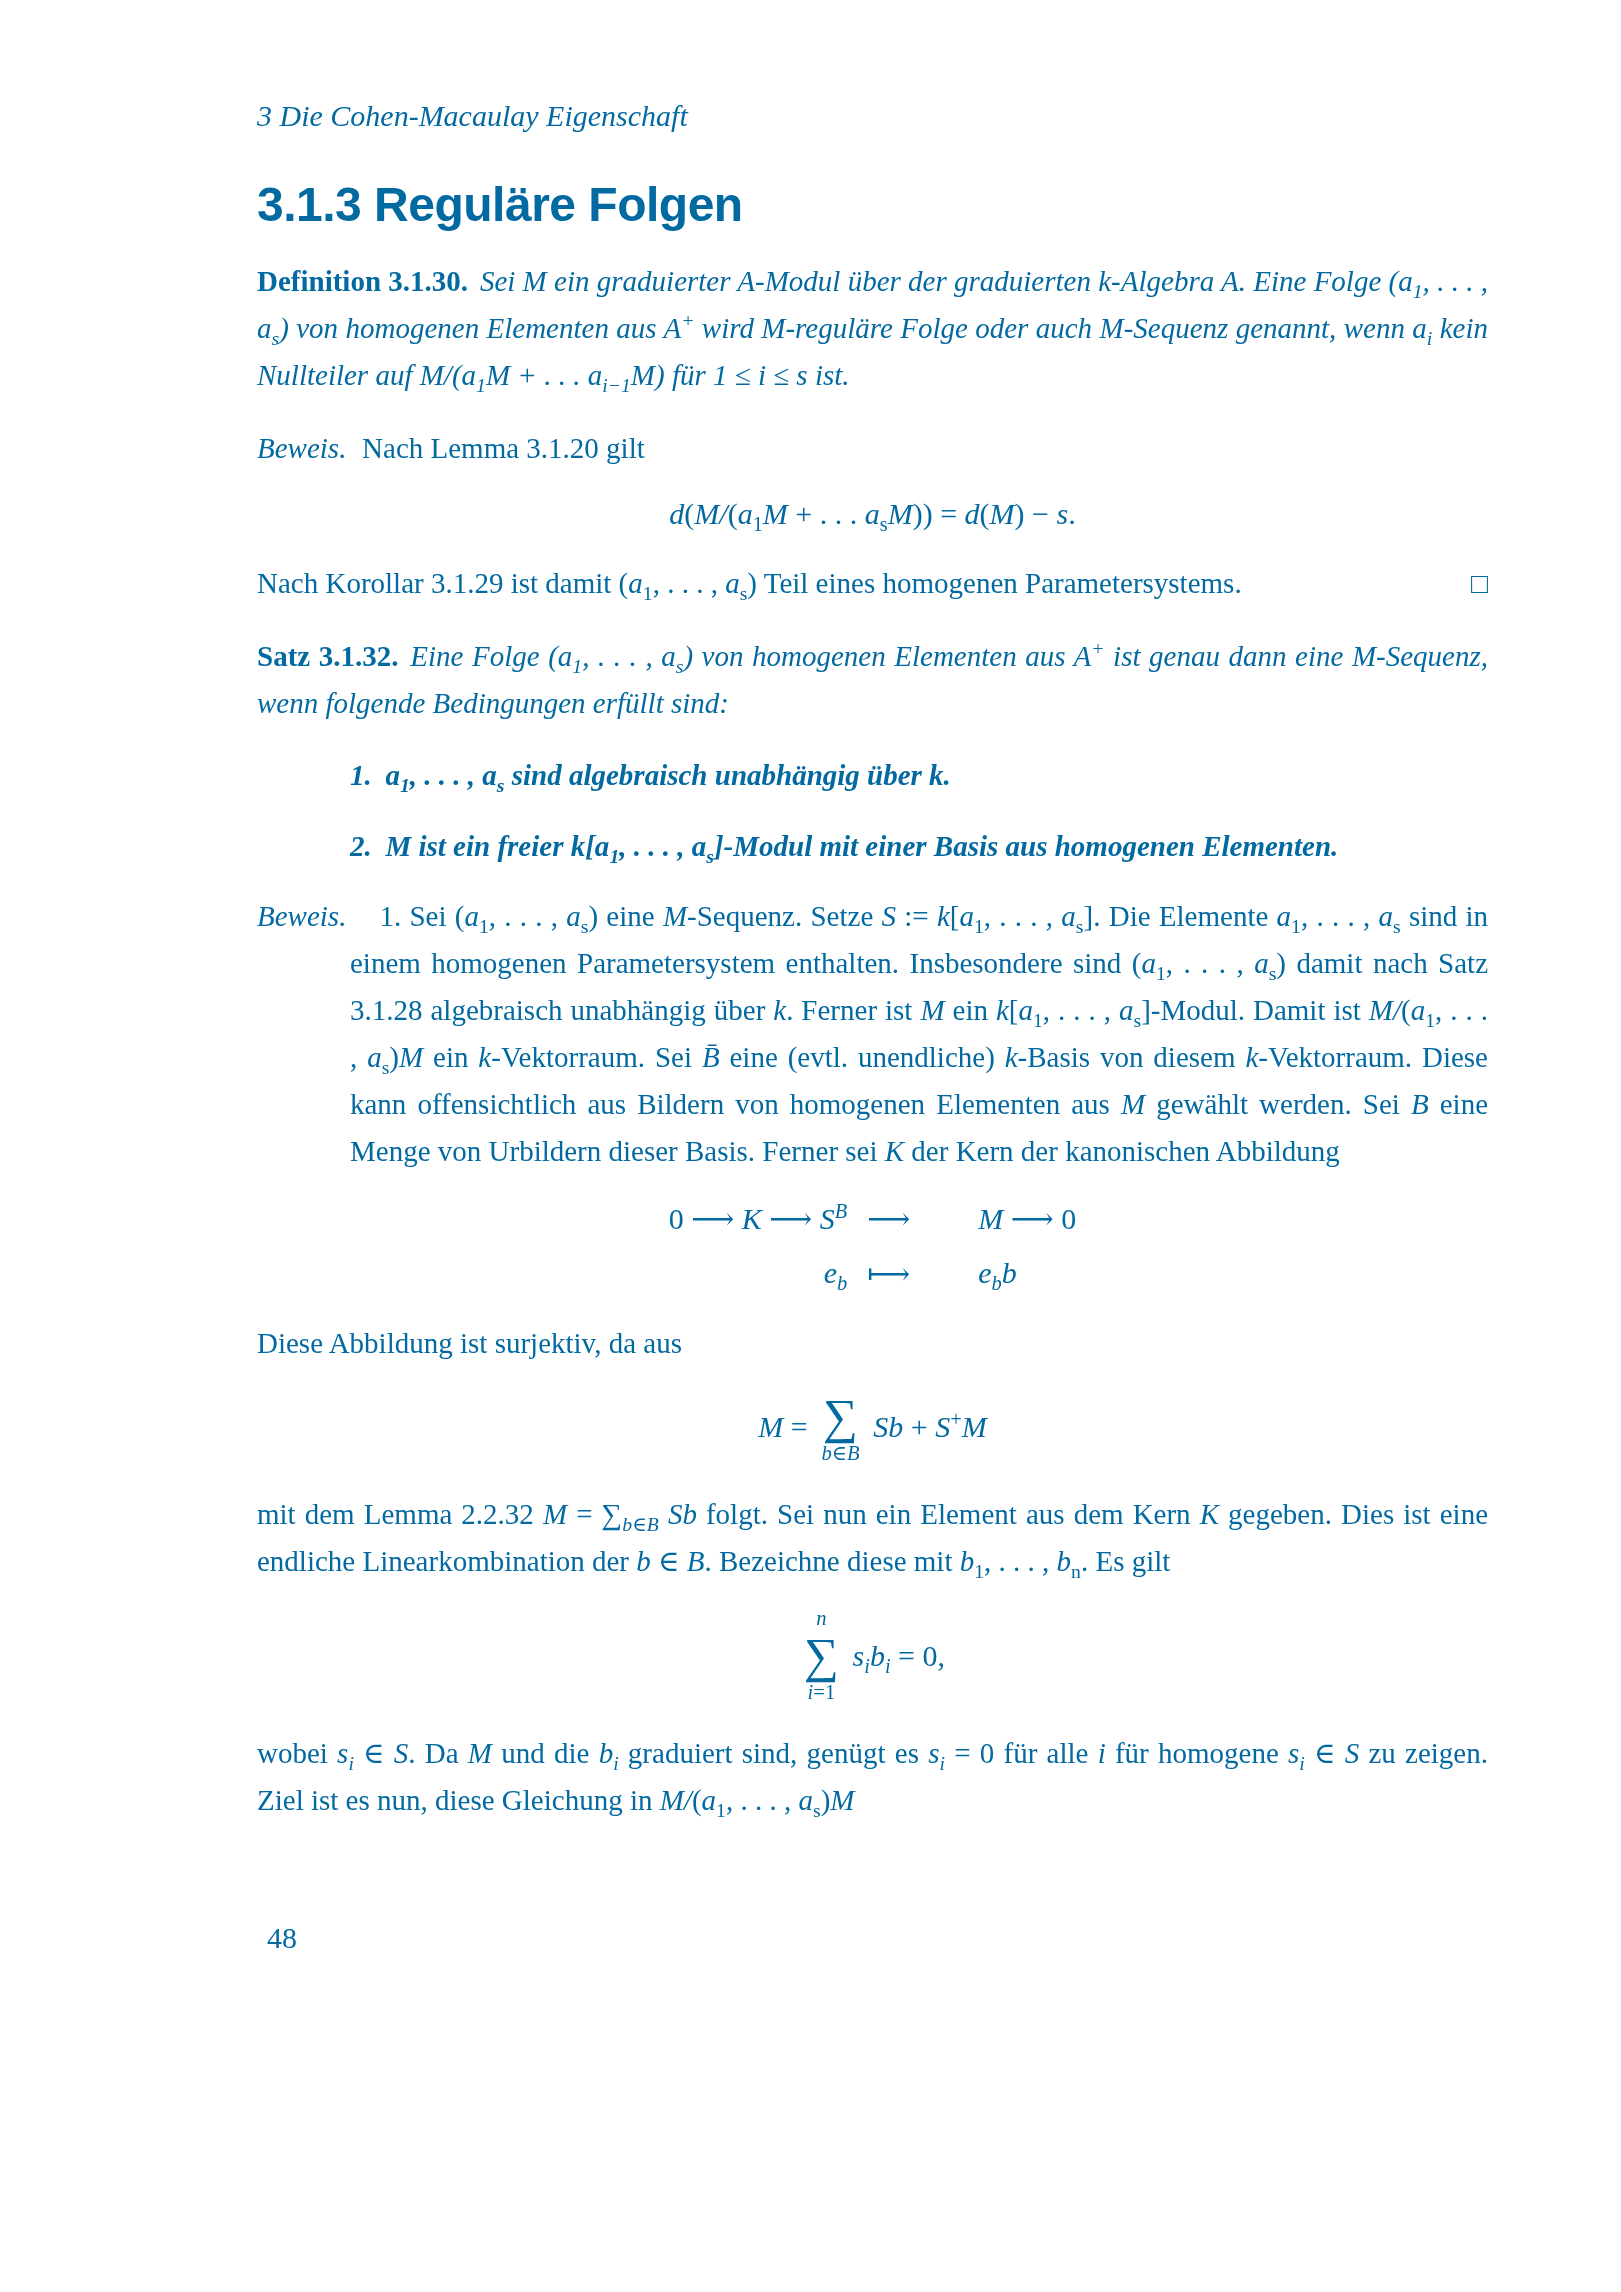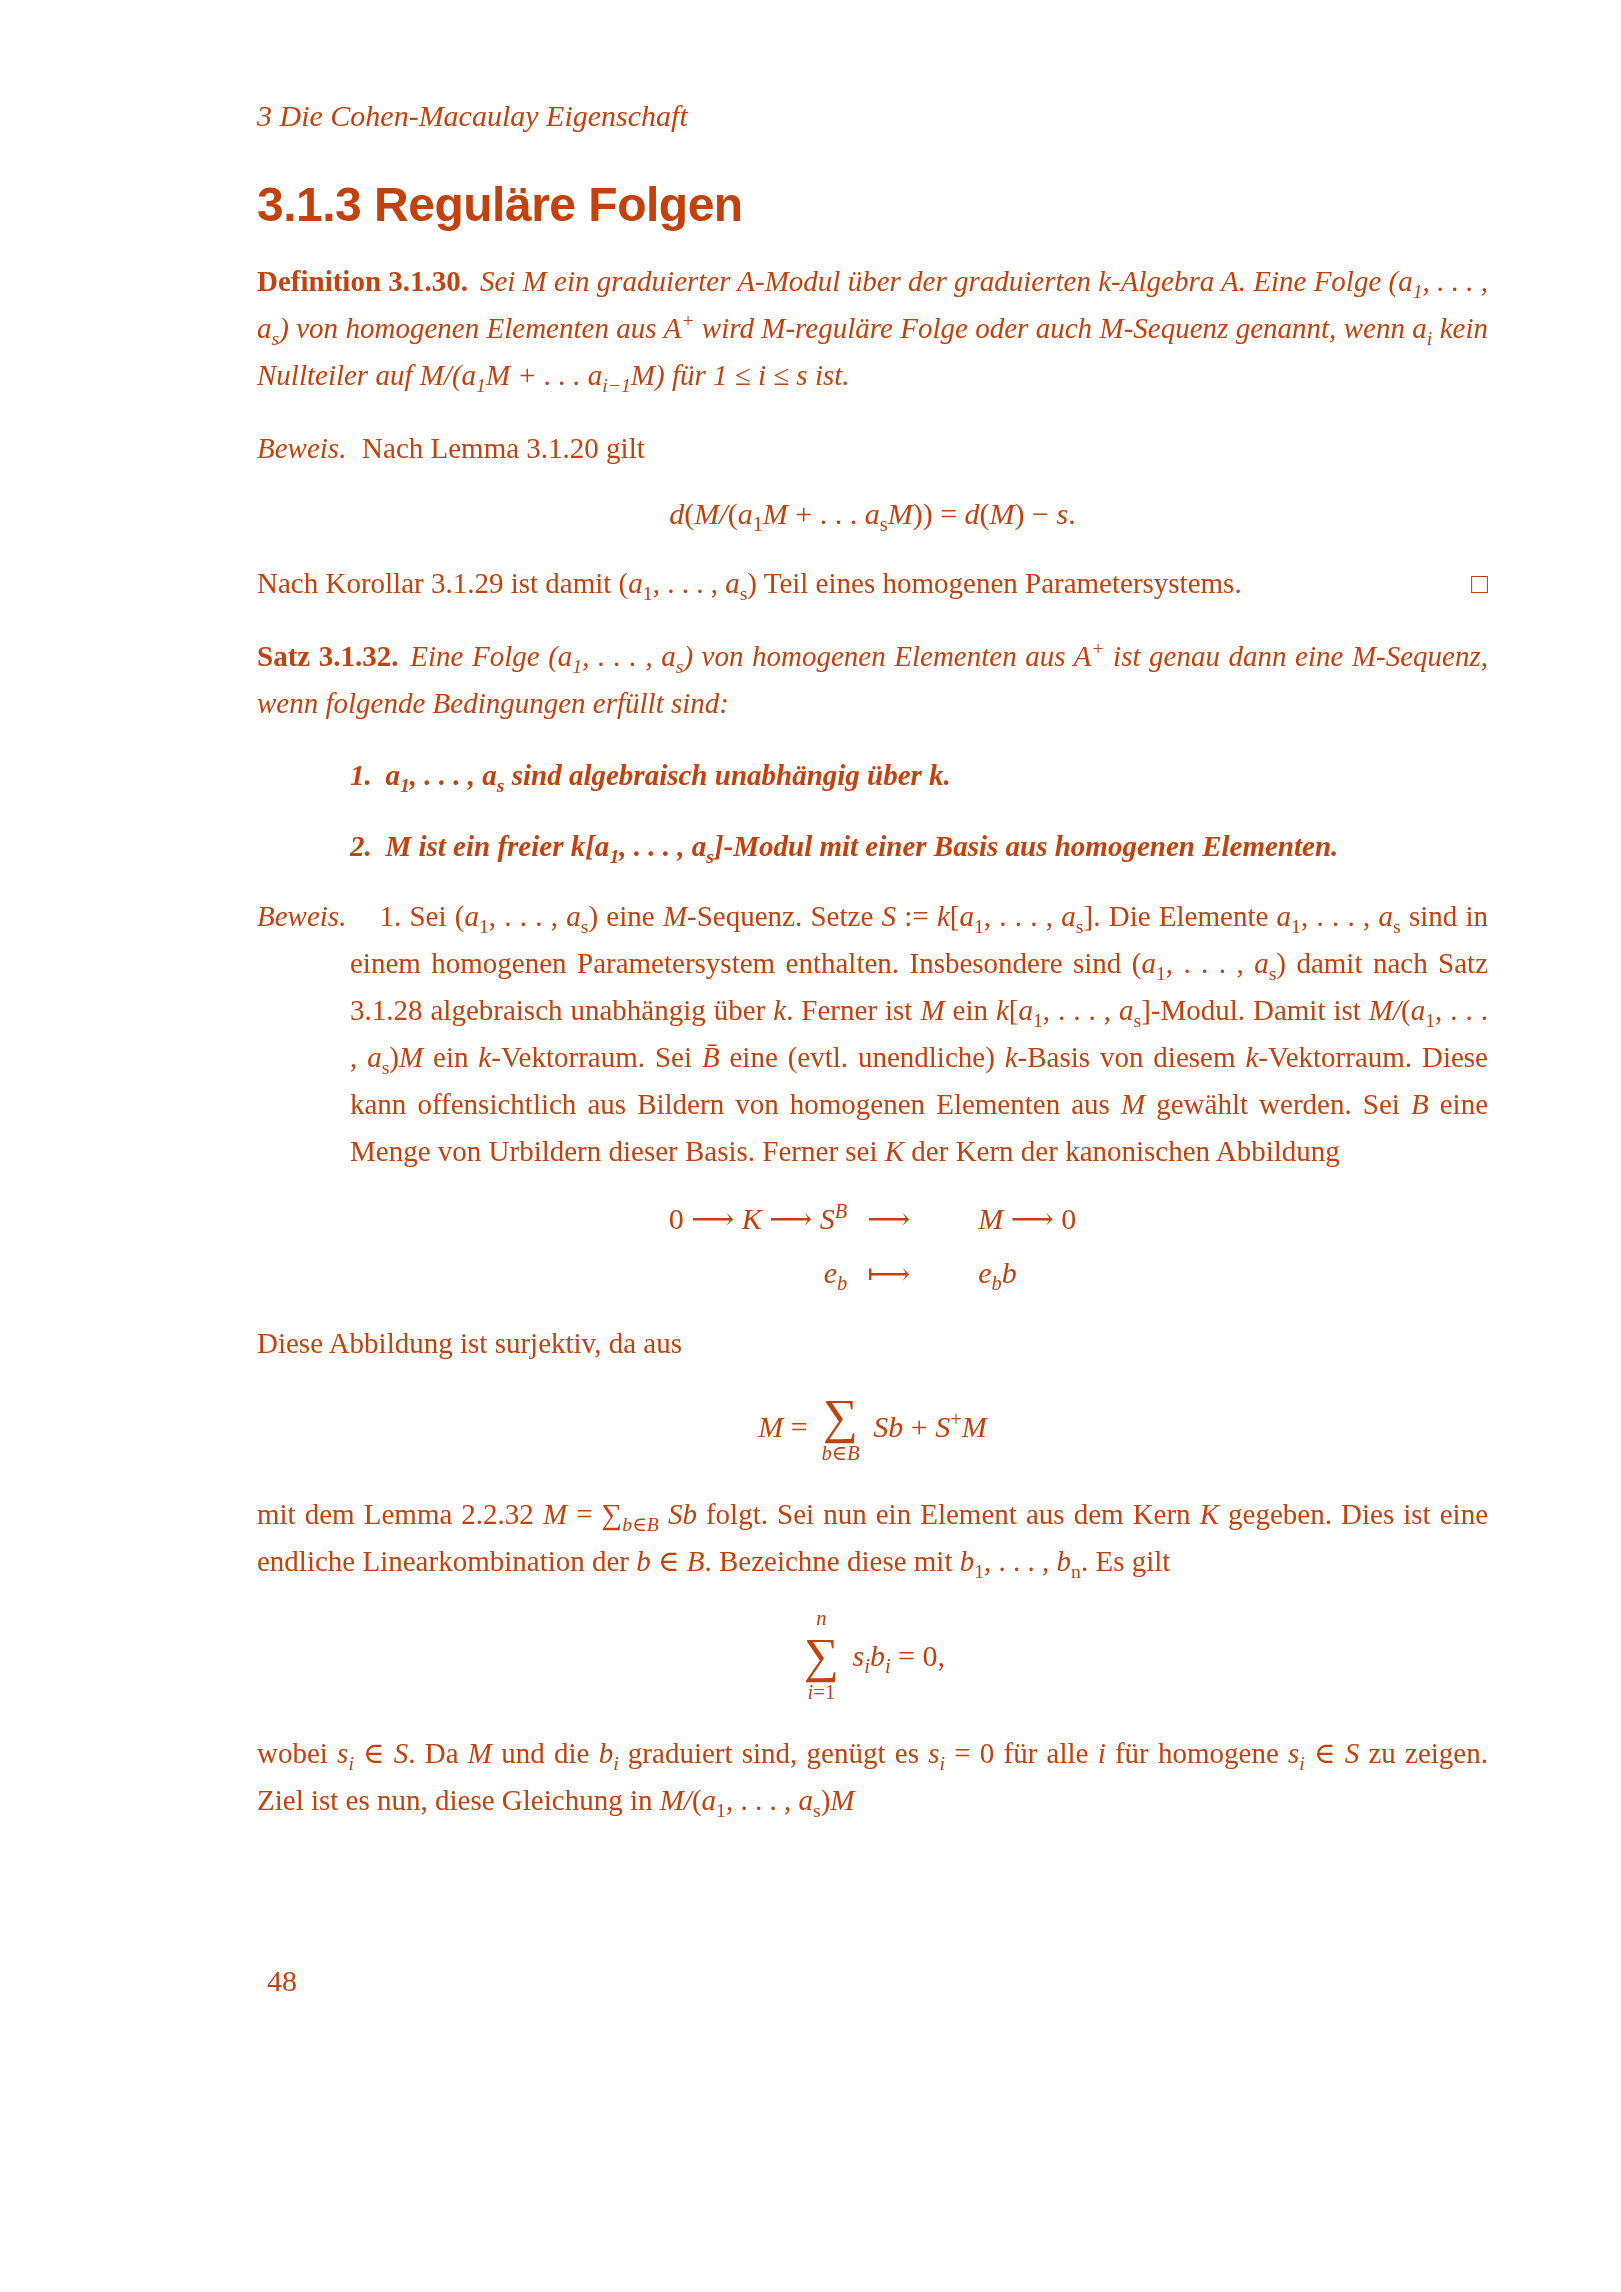--- a/index.html
+++ b/index.html
@@ -1,21 +1,21 @@
 <!DOCTYPE html>
 <html><head>
 <meta charset="utf-8">
 <style>
   html, body { margin: 0; padding: 0; background: #ffffff; }
   .page {
     position: relative;
     width: 1547px;
     height: 2293px;
     background: #ffffff;
-    color: #c2410c;
+    color: #0369a1;
     font-family: "Liberation Serif", "DejaVu Serif", serif;
     overflow: hidden;
   }
   .content {
     position: absolute;
     left: 257px;
     top: 98px;
     width: 1231px;
   }
   .running-head {
@@ -86,21 +86,21 @@
     flex-direction: column;
     align-items: center;
     line-height: 1;
     margin: 0 3.9px;
   }
   .sumstack .lim { font-size: 20.6px; }
   .sumstack .sigma { font-size: 49px; line-height: 1; padding: 2px 0; }
   .page-number {
     position: absolute;
     left: 267px;
-    top: 1964px;
+    top: 1921px;
     font-size: 30px;
   }
 </style>
 </head>
 <body>
 
 <div class="page">
   <div class="content">
 
     <div class="running-head">3 Die Cohen-Macaulay Eigenschaft</div>

